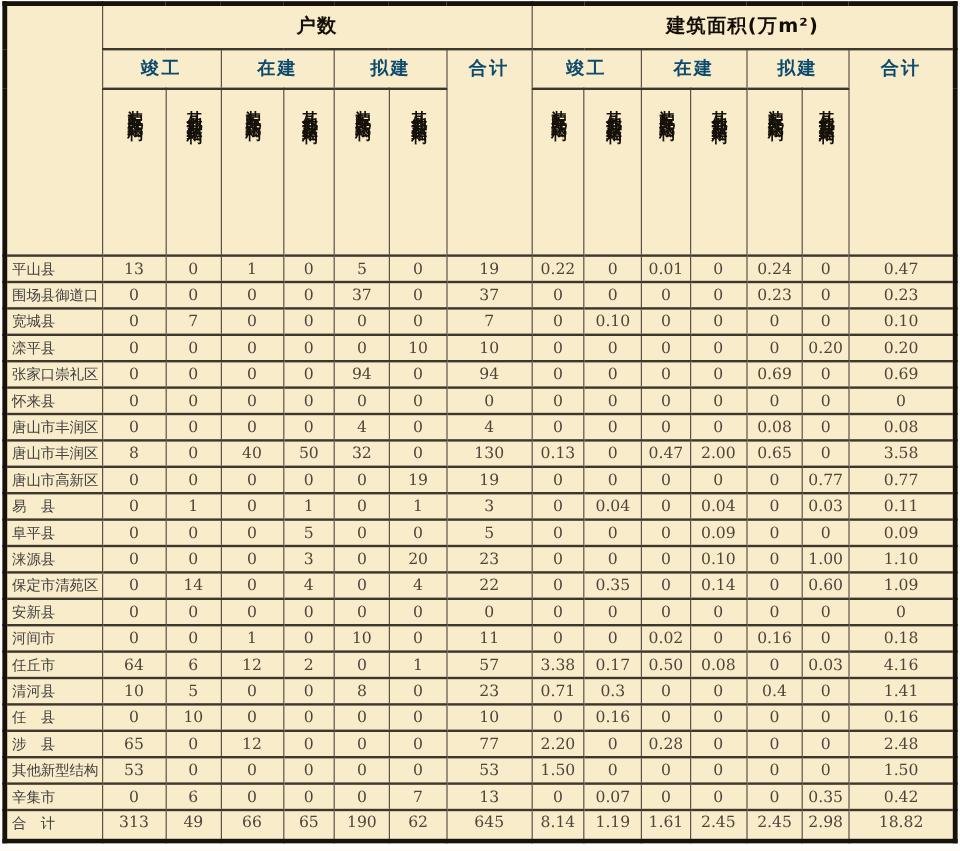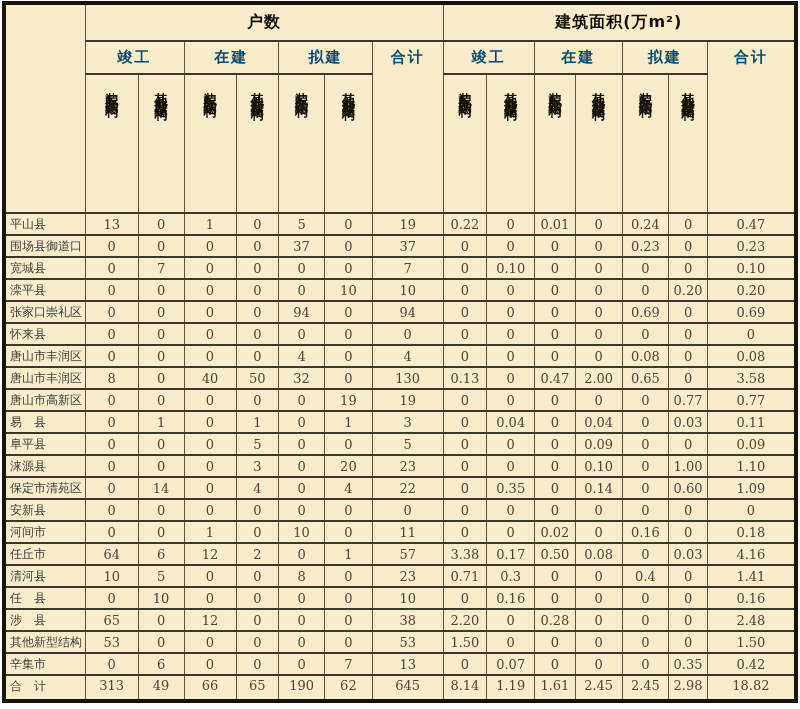--- a/index.html
+++ b/index.html
@@ -447,21 +447,21 @@
           <td>0.16</td>
         </tr>
         <tr>
           <th class="rowname">涉　县</th>
           <td>65</td>
           <td>0</td>
           <td>12</td>
           <td>0</td>
           <td>0</td>
           <td>0</td>
-          <td>38</td>
+          <td>77</td>
           <td>2.20</td>
           <td>0</td>
           <td>0.28</td>
           <td>0</td>
           <td>0</td>
           <td>0</td>
           <td>2.48</td>
         </tr>
         <tr>
           <th class="rowname">其他新型结构</th>

